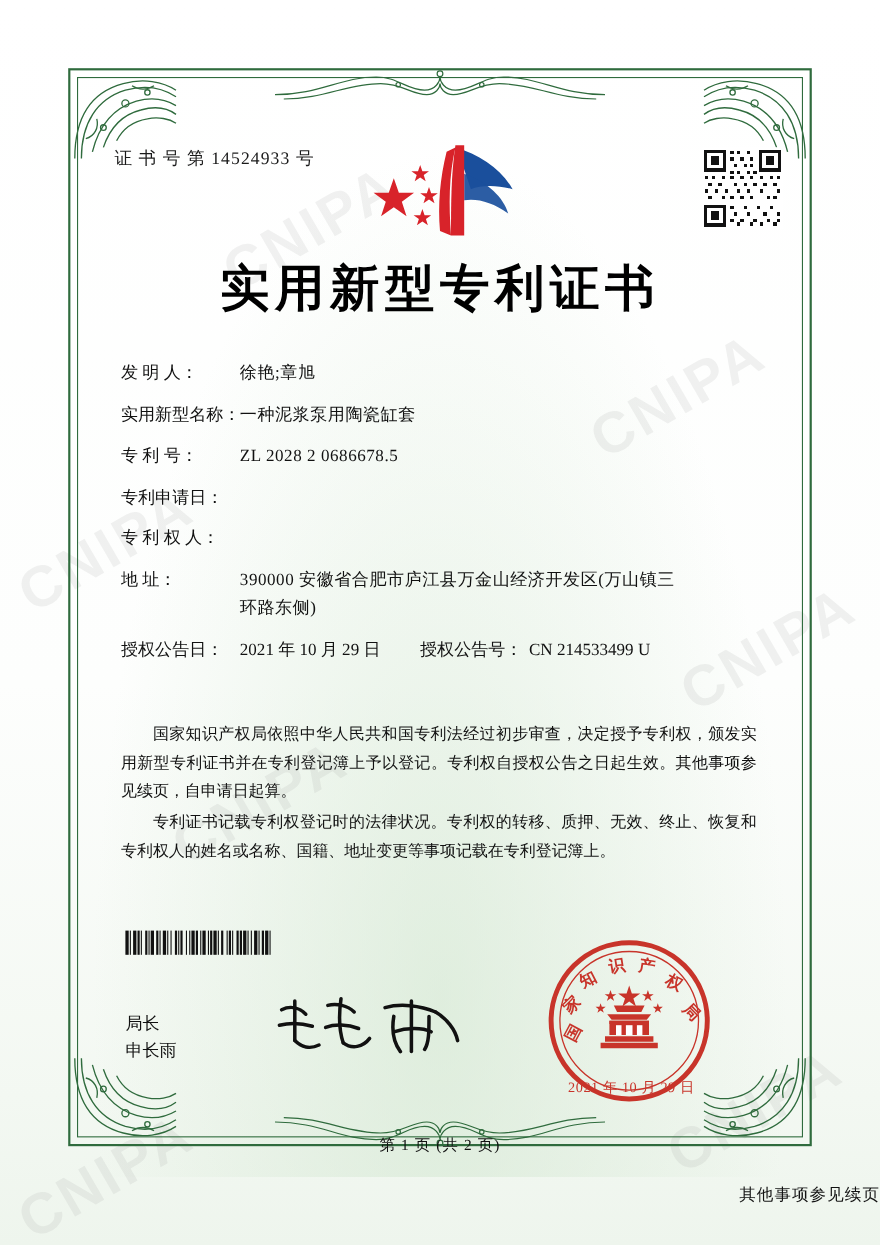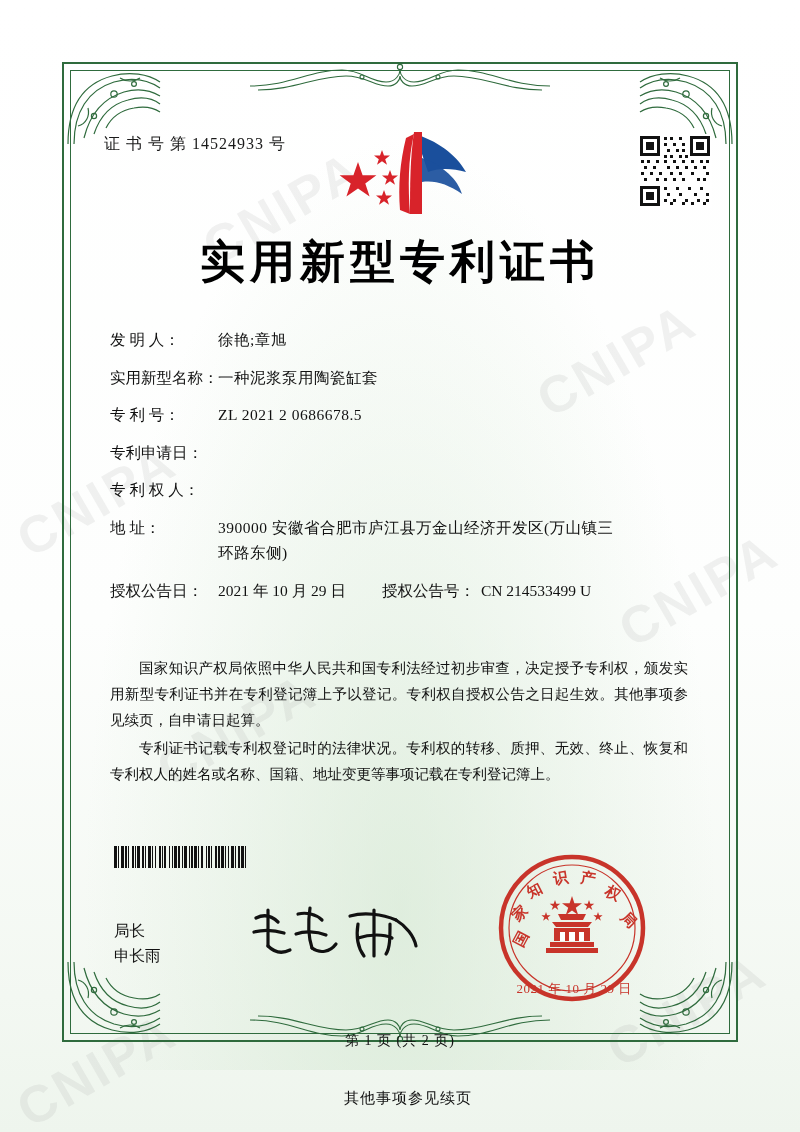--- a/index.html
+++ b/index.html
@@ -234,25 +234,24 @@
     position: absolute;
     left: 0; right: 0; top: 1032px;
     text-align: center;
     font-size: 14px;
     color: #111;
     letter-spacing: 1px;
   }
   .footer-note {
     position: absolute;
     left: 16px; right: 0; top: 1077px;
-    text-align: center;
+    text-align: right;
     font-size: 15px;
     color: #111;
     letter-spacing: 1px;
-    margin-top: 12px;
   }
 </style>
 </head>
 <body>
 
 <div class="page">
 
   <div class="paper-tint"></div>
 
   <div id="watermark-layer">
@@ -447,21 +446,21 @@
       <span class="f-value">徐艳;章旭</span>
     </div>
 
     <div class="field">
       <span class="f-label">实用新型名称：</span>
       <span class="f-value">一种泥浆泵用陶瓷缸套</span>
     </div>
 
     <div class="field">
       <span class="f-label">专 利 号：</span>
-      <span class="f-value">ZL 2021 2 0686678.5</span>
+      <span class="f-value">ZL 2028 2 0686678.5</span>
     </div>
 
     <div class="field">
       <span class="f-label">专利申请日：</span>
     </div>
 
     <div class="field">
       <span class="f-label">专 利 权 人：</span>
     </div>
 

